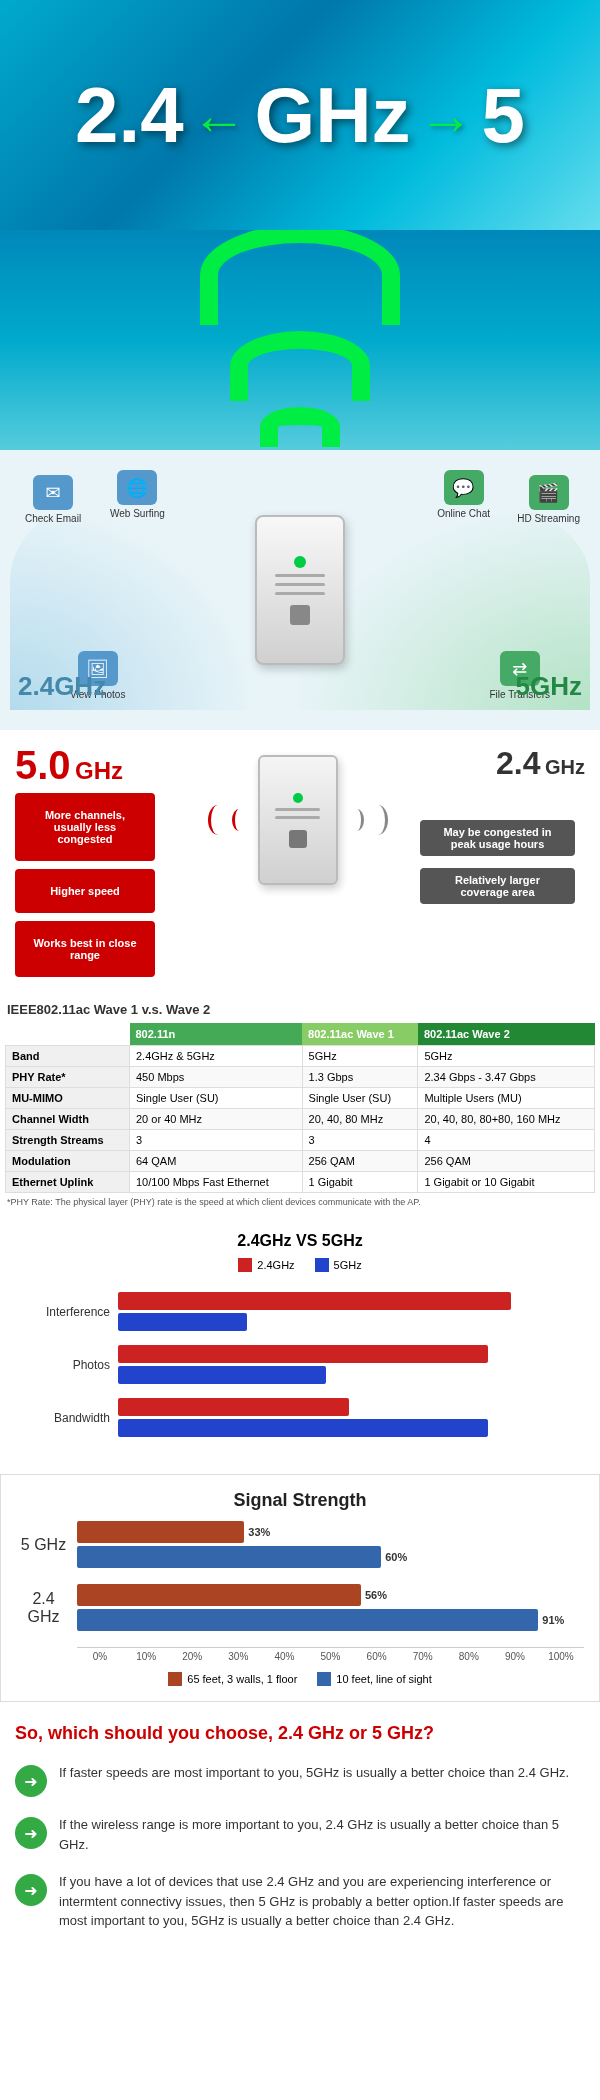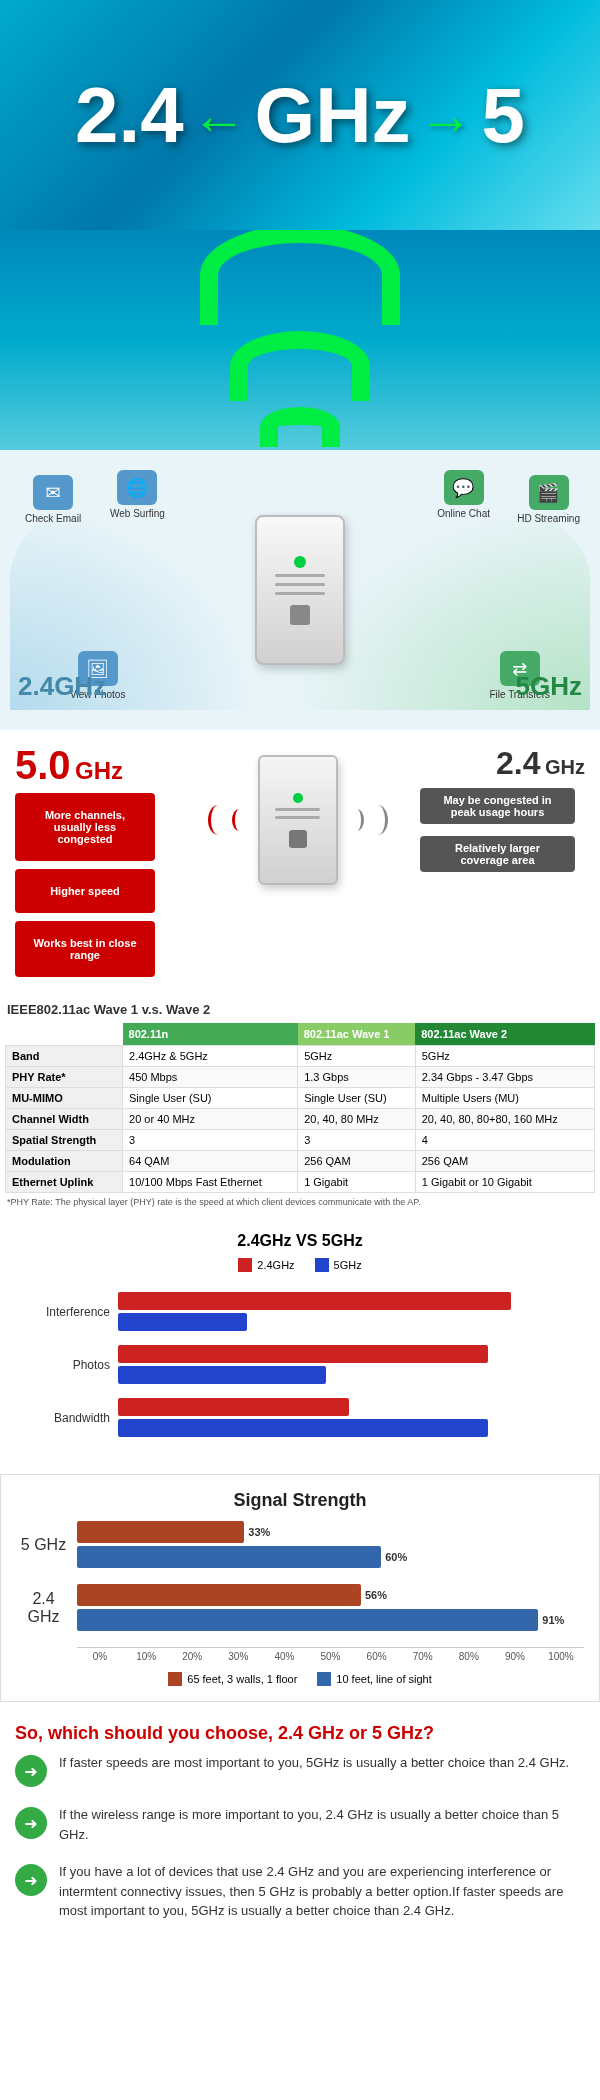--- a/index.html
+++ b/index.html
@@ -141,20 +141,21 @@
       color: white;
       border: none;
       padding: 6px 10px;
       border-radius: 4px;
       font-size: 11px;
       font-weight: bold;
       cursor: pointer;
       text-align: center;
       display: block;
       width: 155px;
+      margin-top: 32px;
     }
 
     
     .table-section {
       width: 600px;
       padding: 10px 5px;
       background: #fff;
     }
     .table-title {
       font-size: 13px;
@@ -327,21 +328,21 @@
     
     .conclusion {
       width: 600px;
       padding: 20px 15px;
       background: #fff;
     }
     .conclusion-title {
       font-size: 18px;
       font-weight: bold;
       color: #cc0000;
-      margin-bottom: 8px;
+      margin-bottom: 18px;
       line-height: 1.3;
     }
     .conclusion-item {
       display: flex;
       align-items: flex-start;
       gap: 12px;
       margin-bottom: 18px;
     }
     .arrow-icon {
       width: 32px;
@@ -505,21 +506,21 @@
         <td>Single User (SU)</td>
         <td>Multiple Users (MU)</td>
       </tr>
       <tr class="row-stripe">
         <td style="font-weight:bold; background:#f0f0f0;">Channel Width</td>
         <td>20 or 40 MHz</td>
         <td>20, 40, 80 MHz</td>
         <td>20, 40, 80, 80+80, 160 MHz</td>
       </tr>
       <tr>
-        <td style="font-weight:bold; background:#f0f0f0;">Spatial Strength</td>
+        <td style="font-weight:bold; background:#f0f0f0;">Strength Streams</td>
         <td>3</td>
         <td>3</td>
         <td>4</td>
       </tr>
       <tr class="row-stripe">
         <td style="font-weight:bold; background:#f0f0f0;">Modulation</td>
         <td>64 QAM</td>
         <td>256 QAM</td>
         <td>256 QAM</td>
       </tr>

